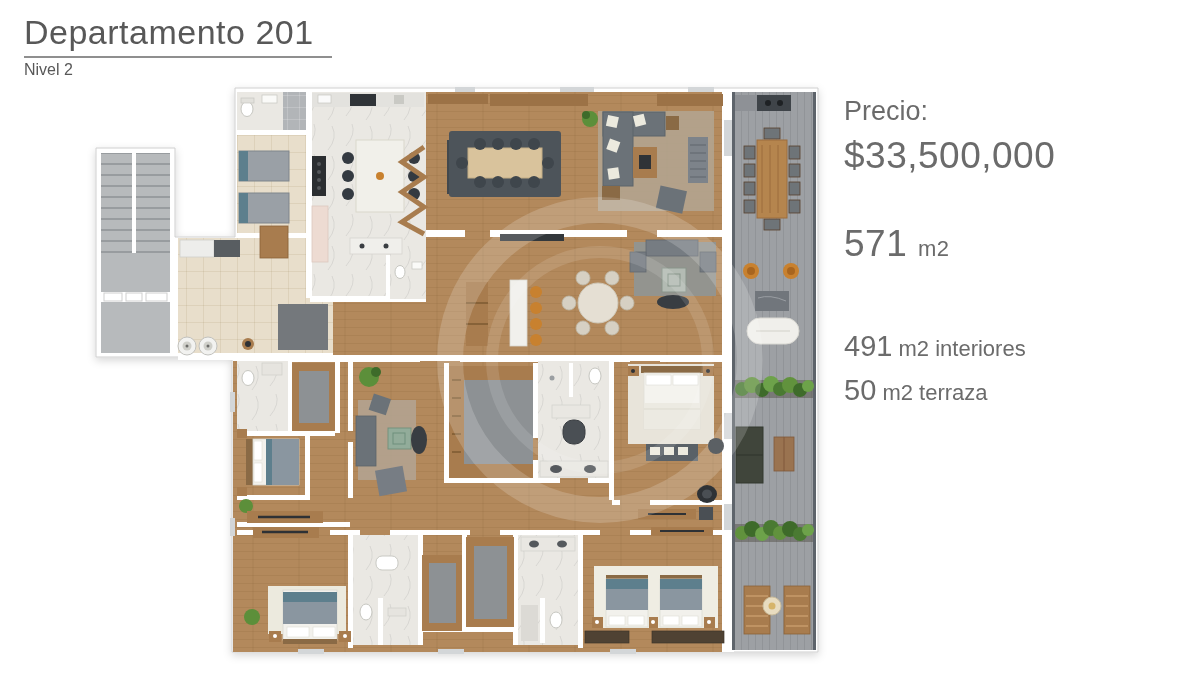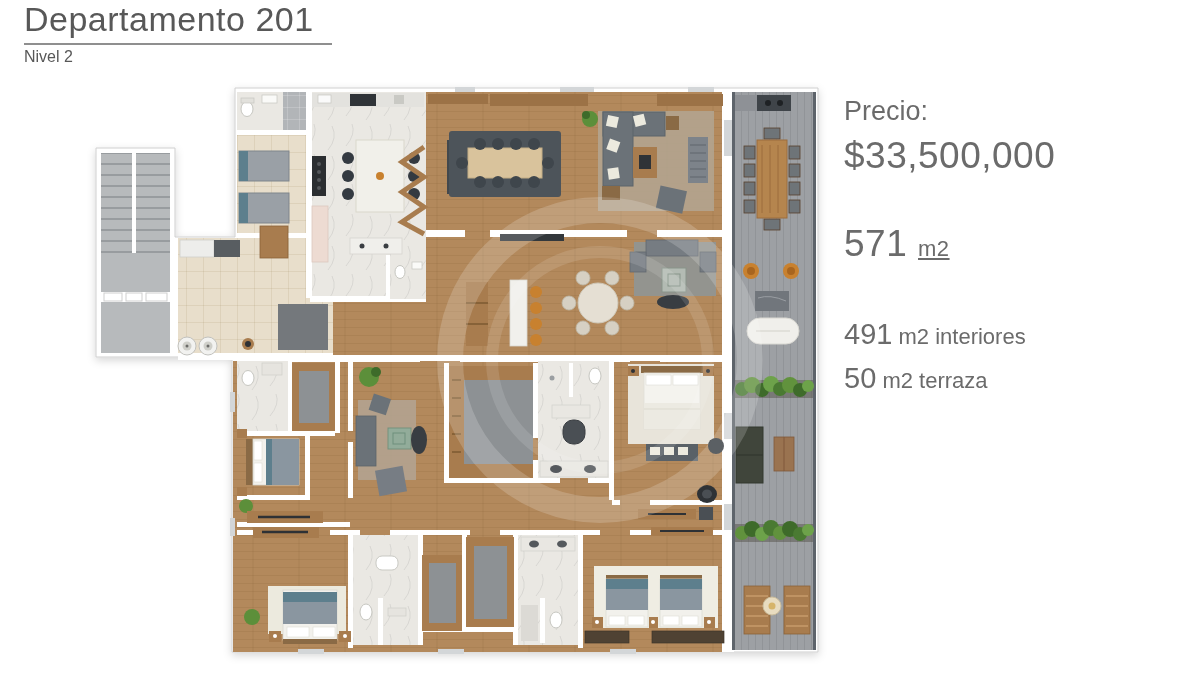--- a/index.html
+++ b/index.html
@@ -1,33 +1,33 @@
 <!DOCTYPE html>
 <html style="--text: #585858; --text2: #6b6b6b; --wood: #b3895c; --woodfurn: #a87c4e; --marble: #eae8e3; --tile: #e8decb; --terrace: #9da0a4; --concrete: #b7babc; --sofa: #6b7278; --dark: #3c4146; --orange: #c8812f; --green: #5c8f3a; --bedblue: #8a96a0; --teal: #5d7f8d; --carpet: #8d9194;"><head>
 <meta charset="utf-8">
 <style>
   html,body{margin:0;padding:0;}
   body{
     width:1200px;height:677px;position:relative;overflow:hidden;
     background:#ffffff;font-family:"Liberation Sans", sans-serif;
     color:var(--text,#5c5c5c);
   }
-  .header{position:absolute;left:24px;top:0;}
+  .header{position:absolute;left:24px;top:13px;}
   .title{
     font-size:34px;font-weight:400;color:var(--text,#585858);
     display:inline-block;border-bottom:2px solid #8f8f8f;
     padding:0 18px 4px 0;letter-spacing:.5px;
   }
   .subtitle{font-size:16px;color:var(--text,#5c5c5c);margin-top:3px;}
   .info{position:absolute;left:844px;top:96px;color:var(--text2,#6b6b6b);}
   .info .label{font-size:27px;}
   .info .big{font-size:37px;letter-spacing:.5px;margin-top:8px;}
-  .info .unit{font-size:22px;text-decoration:underline;}
+  .info .unit{font-size:22px;}
   .block2{margin-top:46px;}
-  .details{margin-top:48px;font-size:22px;line-height:1.5;}
+  .details{margin-top:60px;font-size:22px;line-height:1.5;}
   .details .num{font-size:29px;}
   svg{position:absolute;left:0;top:0;}
   
   .f-wood{fill:var(--wood)}        .f-marble{fill:var(--marble)}
   .f-tile{fill:var(--tile)}        .f-terrace{fill:var(--terrace)}
   .f-concrete{fill:var(--concrete)}.sofa{fill:var(--sofa)}         .orange{fill:var(--orange)}
   .green{fill:var(--green)}        .woodf{fill:var(--woodfurn)}
   .bed{fill:var(--bedblue)}        .teal{fill:var(--teal)}
   .carpet{fill:var(--carpet)}
   .wall{fill:#ffffff}

